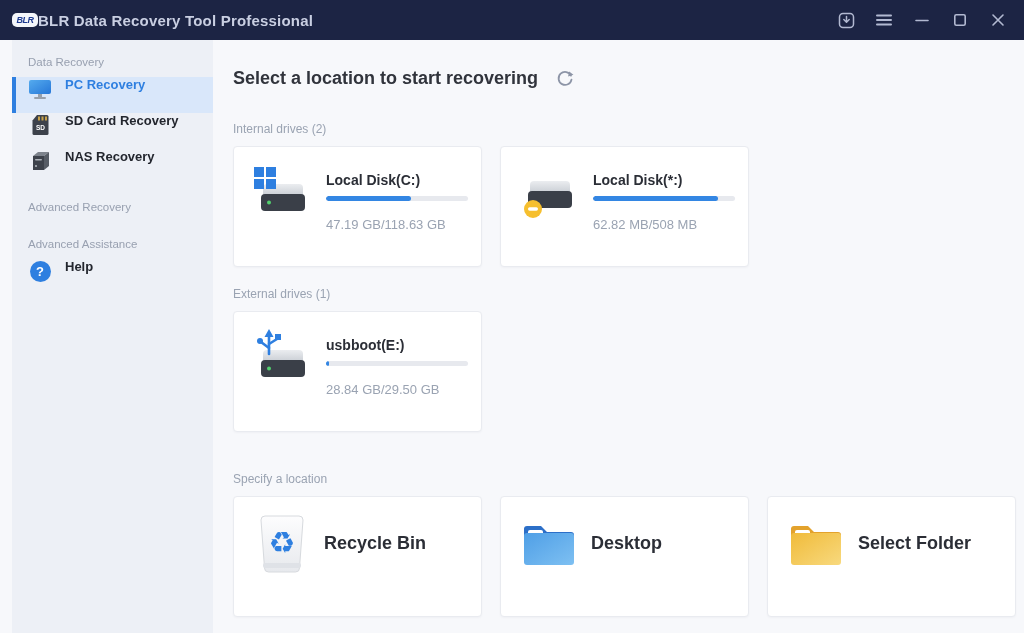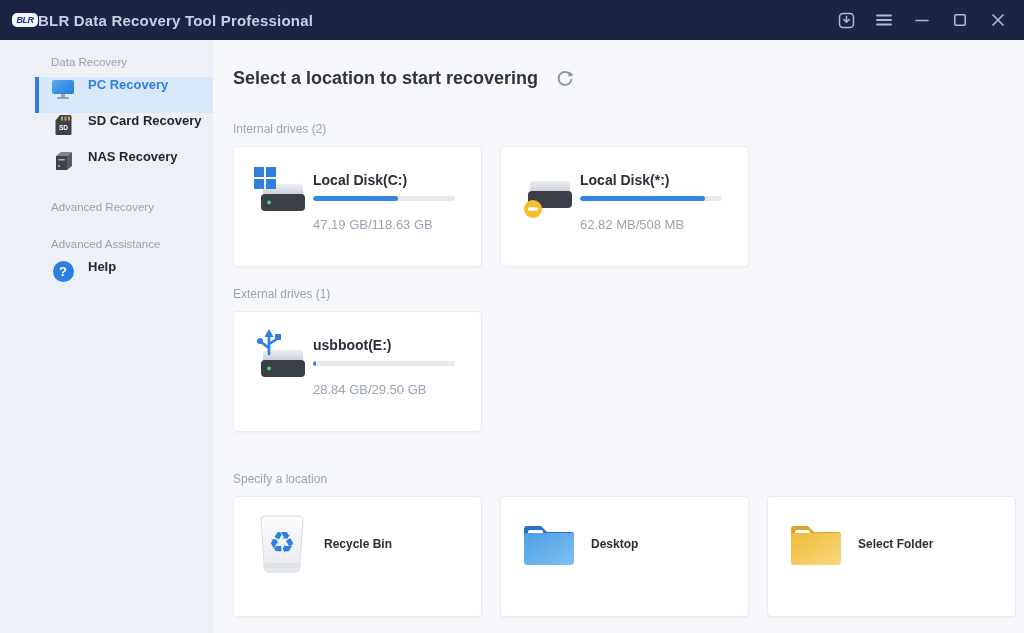--- a/index.html
+++ b/index.html
@@ -13,51 +13,51 @@
   .logo { width:26px; height:14px; background:#f4f6fa; border-radius:5px; display:flex;
           align-items:center; justify-content:center; font-size:9px; font-weight:bold;
           font-style:italic; color:#1d3a8f; letter-spacing:-0.5px; }
   .app-title { color:#c9cfe2; font-size:15px; font-weight:600; letter-spacing:0.2px; }
   .titlebar-right { margin-left:auto; display:flex; align-items:center; gap:6px; }
   .win-btn { width:32px; height:30px; display:flex; align-items:center; justify-content:center;
              cursor:pointer; border-radius:3px; }
   .win-btn svg { display:block; }
 
   
-  .sidebar { position:absolute; top:40px; left:0; width:213px; bottom:0; background:#edf0f6;padding-left:35px; }
+  .sidebar { position:absolute; top:40px; left:12px; width:213px; bottom:0; background:#edf0f6; }
   .side-label { padding:16px 16px 9px 16px; font-size:11.5px; color:#98a0b0; }
   .side-item { height:36px; display:flex; align-items:flex-start; padding-left:16px; gap:13px;
                cursor:pointer; border-left:4px solid transparent; padding-left:12px; }
   .side-item .si-icon { width:24px; height:24px; display:flex; align-items:center; justify-content:center; flex:0 0 24px; }
   .side-item .si-label { font-size:13px; font-weight:700; color:#23262e; }
   .side-item.selected { background:#d9e7fa; border-left-color:#2e7fe0; }
   .side-item.selected .si-label { color:#2e7fe0; }
   .help-badge { width:21px; height:21px; border-radius:50%; background:#2e7fe0; color:#fff;
                 font-size:13px; font-weight:bold; display:flex; align-items:center; justify-content:center; }
 
   
   .main { position:absolute; top:40px; left:213px; right:0; bottom:0; background:#f7f8fb;
           padding:28px 0 0 20px; }
   .main-header { display:flex; align-items:flex-start; gap:18px; }
   .main-title { font-size:18px; font-weight:700; color:#31343c; }
   .refresh-btn { cursor:pointer; display:flex; align-items:center; margin-top:2px; }
   .section-label { font-size:12px; color:#9aa3b2; margin:26px 0 10px 0; }
   .cards-row { display:flex; gap:18px; }
   .card { width:249px; height:121px; background:#fff; border:1px solid #e9ebf0; border-radius:4px;
           box-shadow:0 1px 2px rgba(40,50,70,0.04); cursor:pointer; }
-  .drive-card { display:flex; padding:16px 0 0 18px; gap:5px; }
+  .drive-card { display:flex; padding:16px 0 0 18px; gap:18px; }
   .drive-icon { width:56px; height:56px; flex:0 0 56px; }
   .drive-info { padding-top:9px; }
   .drive-name { font-size:14px; font-weight:700; color:#2b2e36; }
   .bar { width:142px; height:5px; background:#e7e9ee; border-radius:3px; margin:8px 0 6px; overflow:hidden; }
   .bar-fill { height:100%; background:#3386e3; border-radius:3px; }
   .drive-capacity { font-size:13px; color:#9aa3b2;margin-top:16px; }
   .loc-card { display:flex; align-items:center; padding:0 0 26px 20px; gap:14px; }
   .loc-icon { width:56px; height:58px; display:flex; align-items:center; justify-content:center; flex:0 0 56px; }
-  .loc-label { font-size:12px; font-weight:700; color:#2b2e36; }
+  .loc-label { font-size:18px; font-weight:700; color:#2b2e36; }
 </style>
 </head>
 <body>
 
 <div class="window">
 
   <div class="titlebar">
     <div class="logo">BLR</div>
     <div class="app-title">BLR Data Recovery Tool Professional</div>
     <div class="titlebar-right">

